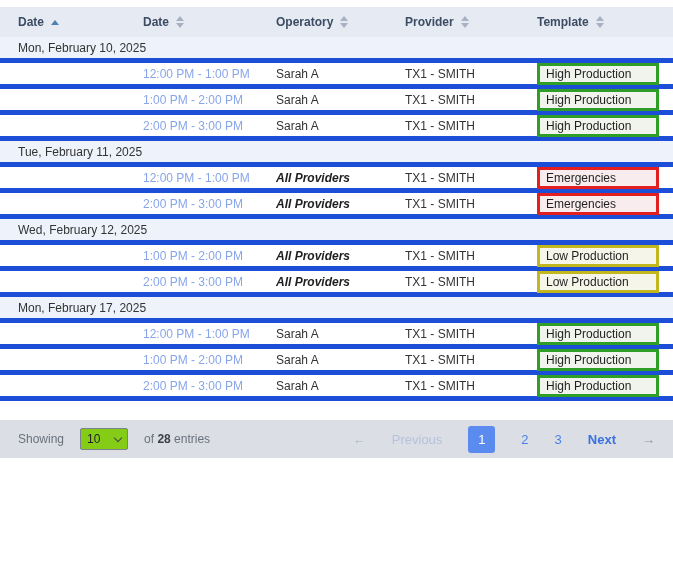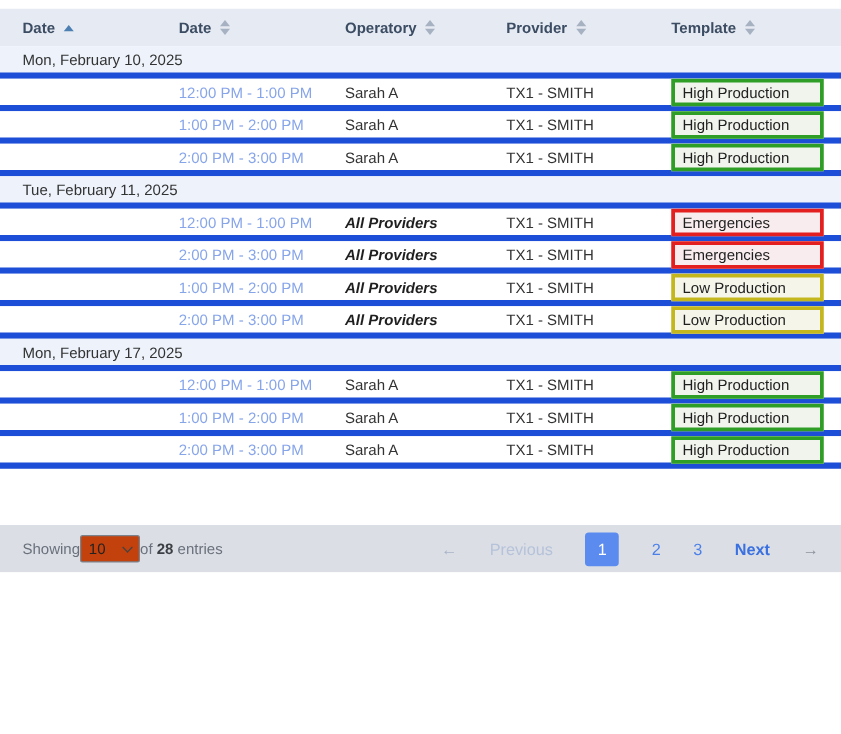--- a/index.html
+++ b/index.html
@@ -34,23 +34,23 @@
   .badge.green  { border-color:var(--high-production-border,#2f9e26); background:var(--high-production-bg,#f1f4ed); }
   .badge.red    { border-color:var(--emergencies-border,#e31f1f);     background:var(--emergencies-bg,#f8ecef); }
   .badge.yellow { border-color:var(--low-production-border,#c4b71e);  background:var(--low-production-bg,#f5f5ea); }
 
   
   .stray { position:absolute; left:1px; top:477px; }
 
   
   .footer { position:absolute; left:0; bottom:0; width:100%; height:38px; background:var(--footer-bg,#dbdfe5);
             display:flex; align-items:center; justify-content:space-between; padding:0 18px; }
-  .show-group { display:flex; align-items:center; gap:0; font-size:12px; color:#6a717c; }
+  .show-group { display:flex; align-items:center; gap:16px; font-size:12px; color:#6a717c; }
   .select-box { display:inline-flex; align-items:center; justify-content:space-between; width:48px; height:22px;
-                background:#c2410c; border:1px solid #7c828c; border-radius:2px; padding:0 6px; cursor:pointer; }
+                background:#84cc16; border:1px solid #7c828c; border-radius:2px; padding:0 6px; cursor:pointer; }
   .select-box .val { font-size:12px; color:#222; }
   .chev { width:6px; height:6px; border-right:1.5px solid #444; border-bottom:1.5px solid #444;
           transform:rotate(45deg); margin-top:-3px; }
   .entries b { color:#3c3f44; }
 
   .pager { display:flex; align-items:center; gap:0; font-size:13px; }
   .pager > * { margin-left:26px; }
   .arrow-prev { color:#a8b3c7; }
   .prev { color:#b6c2da; cursor:default; }
   .page { color:var(--page-link,#4c80e8); cursor:pointer; }
@@ -144,20 +144,23 @@
     </div>
 
     <div class="tr">
       <div class="td"></div>
       <div class="td"><a class="time-link">2:00 PM - 3:00 PM</a></div>
       <div class="td all">All Providers</div>
       <div class="td">TX1 - SMITH</div>
       <div class="td"><span class="badge red">Emergencies</span></div>
     </div>
 
+    <div class="tr group">
+      <div class="td group-date">Wed, February 12, 2025</div>
+    </div>
 
     <div class="tr">
       <div class="td"></div>
       <div class="td"><a class="time-link">1:00 PM - 2:00 PM</a></div>
       <div class="td all">All Providers</div>
       <div class="td">TX1 - SMITH</div>
       <div class="td"><span class="badge yellow">Low Production</span></div>
     </div>
 
     <div class="tr">

